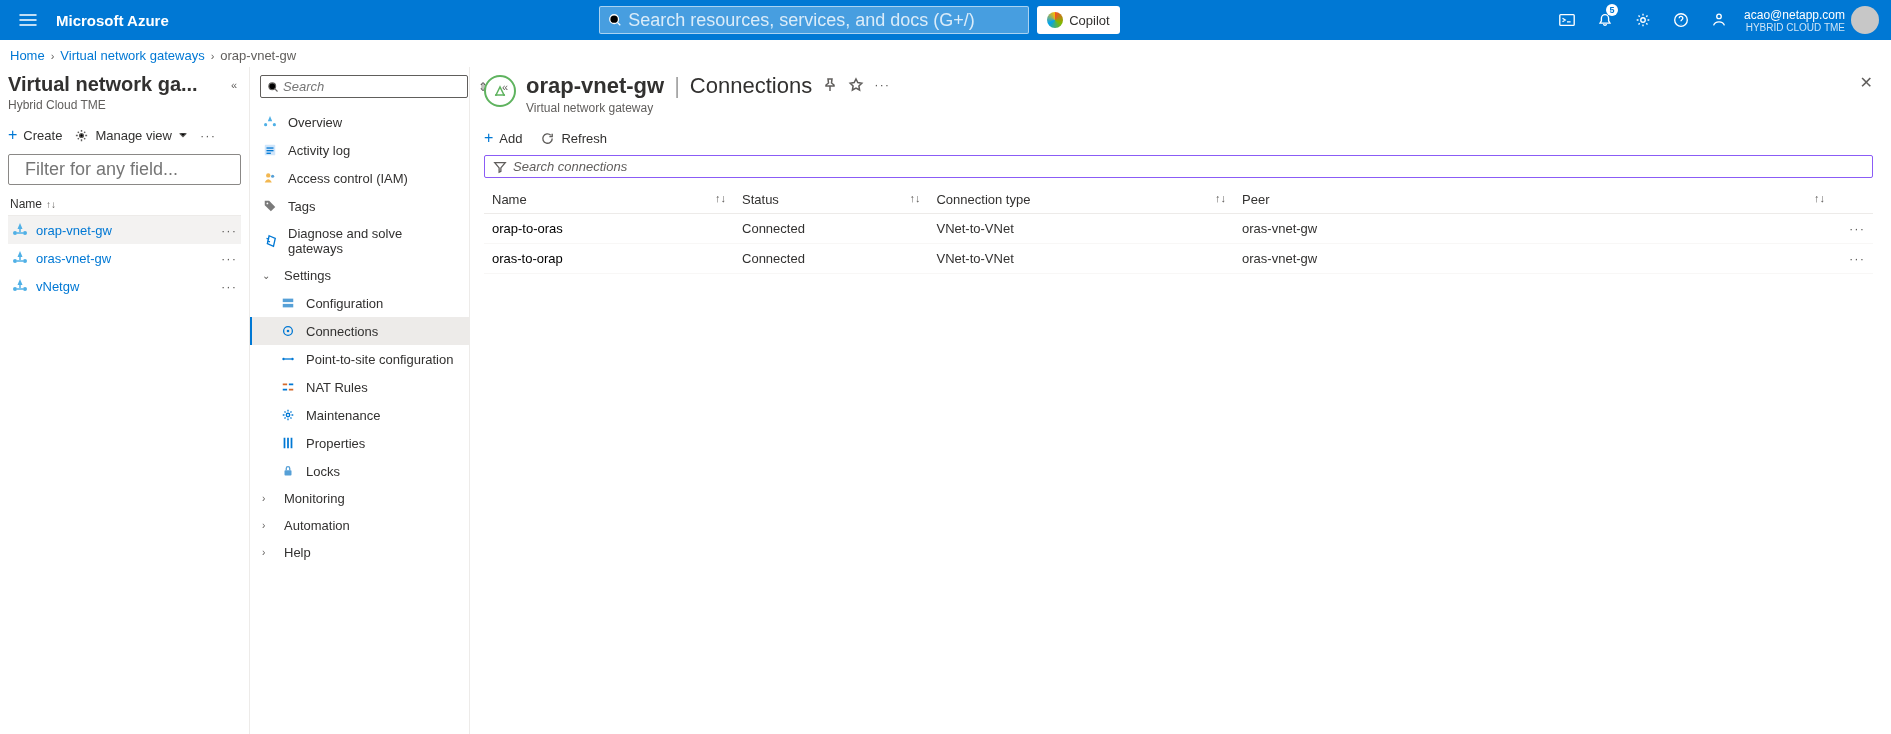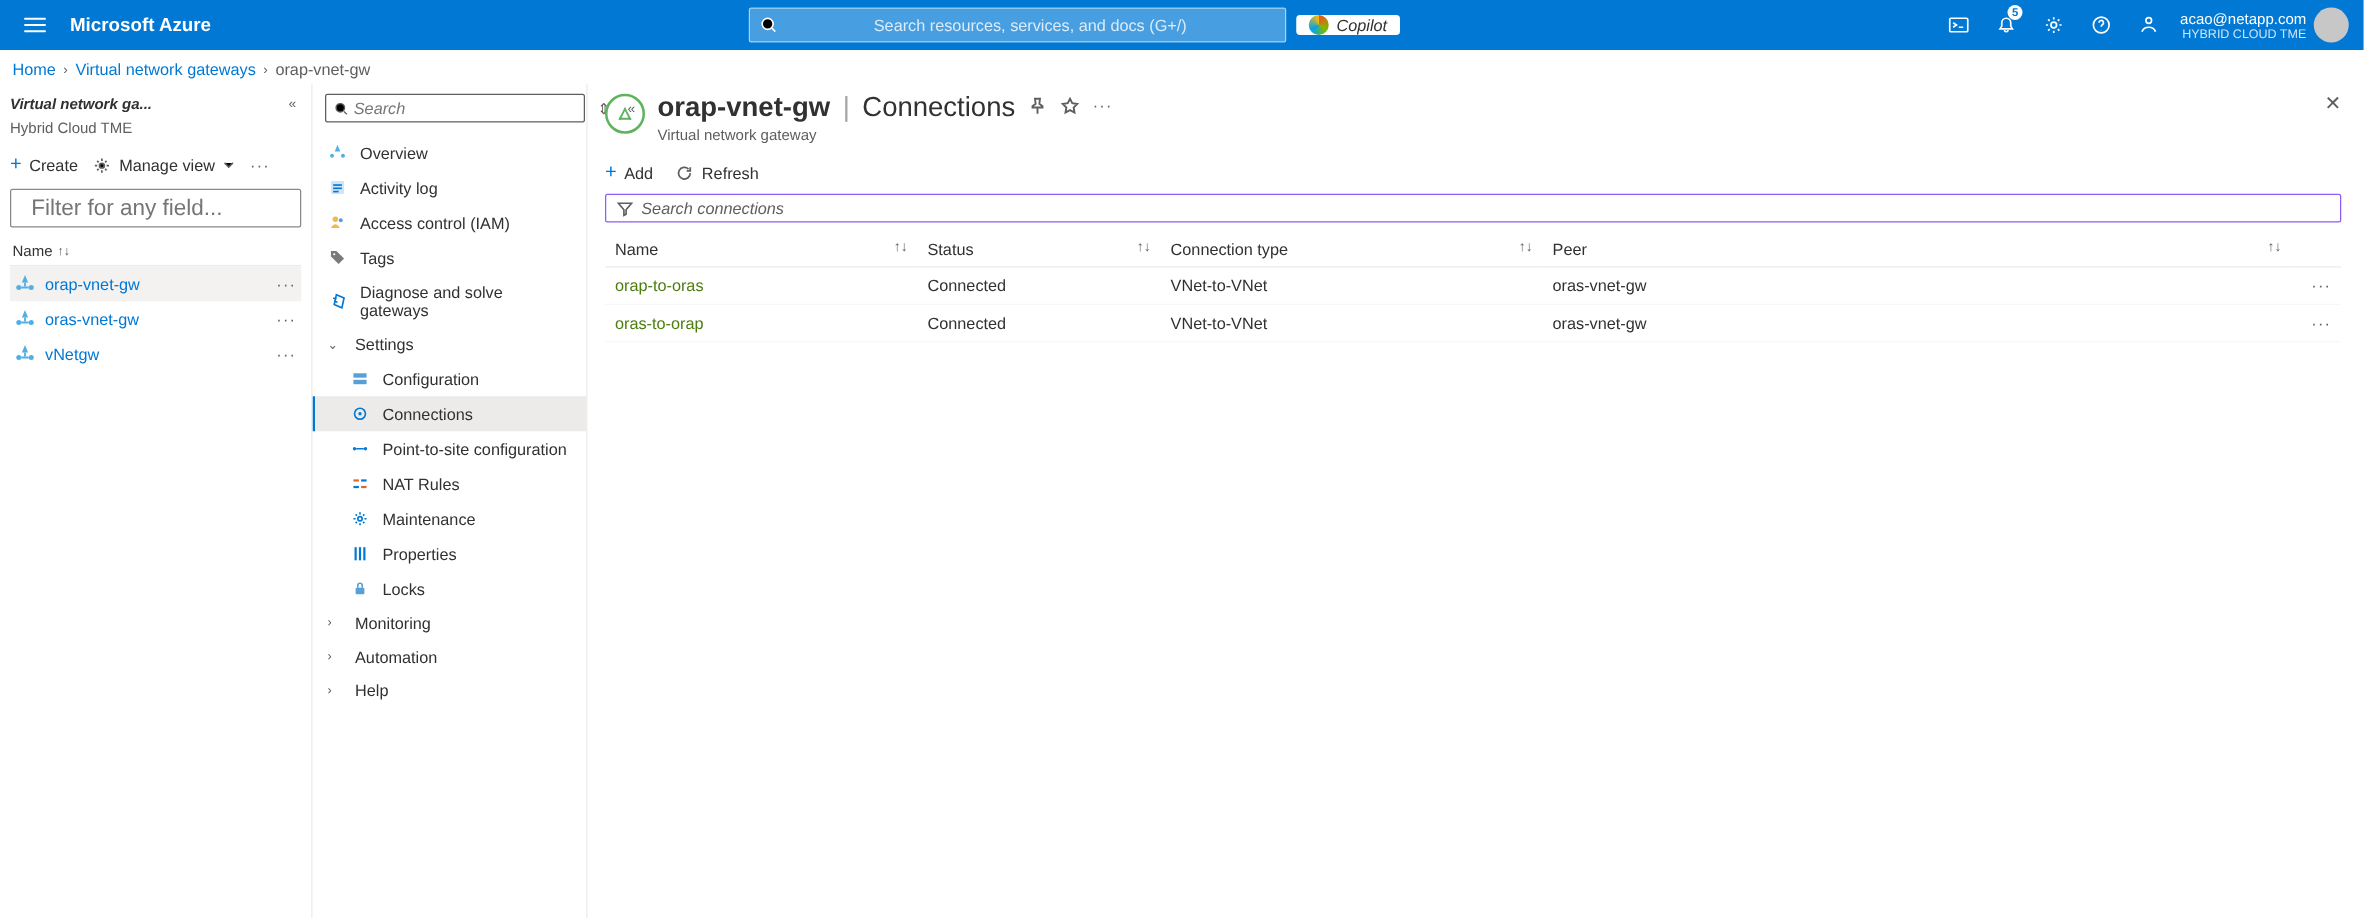--- a/index.html
+++ b/index.html
@@ -5,23 +5,23 @@
 * { margin: 0; padding: 0; box-sizing: border-box; font-family: "Segoe UI", Arial, sans-serif; }
 body { background: #fff; color: #323130; font-size: 13px; overflow: hidden; }
 
 
 .top-header { background: #0078d4; height: 40px; display: flex; align-items: center; padding: 12px 8px; color: #fff; }
 .hamburger { width: 20px; height: 20px; margin: 0 10px; cursor: pointer; }
 .hamburger svg { stroke: #fff; }
 .brand { font-size: 15px; font-weight: 600; margin-left: 8px; }
 .search-box { flex: 0 0 430px; margin-left: auto; margin-right: 8px; background: #479ee0; border: 1px solid #fff8; border-radius: 2px; height: 28px; display: flex; align-items: center; padding: 0 8px; }
 .search-box svg { width: 14px; height: 14px; stroke: #fff; margin-right: 6px; }
-.search-box input { background: transparent; border: none; color: #000000; flex: 1; outline: none; font-size: 13px; text-align: center; }
+.search-box input { background: transparent; border: none; color: #000000; flex: 1; outline: none; font-size: 18px; }
 .search-box input::placeholder { color: #fffc; }
-.copilot { background: #fff; color: #323130; border-radius: 3px; height: 16px; padding: 0 10px; display: flex; align-items: center; font-size: 13px; margin-right: auto; cursor: pointer; font-style: italic; }
+.copilot { background: #fff; color: #323130; border-radius: 3px; height: 28px; padding: 0 10px; display: flex; align-items: center; font-size: 13px; margin-right: auto; cursor: pointer; }
 .copilot-icon { width: 16px; height: 16px; margin-right: 6px; border-radius: 50%; background: conic-gradient(#f25022,#7fba00,#00a4ef,#ffb900); }
 .header-icons { display: flex; align-items: center; gap: 4px; }
 .header-icon { width: 34px; height: 40px; display: flex; align-items: center; justify-content: center; cursor: pointer; position: relative; }
 .header-icon svg { width: 18px; height: 18px; stroke: #fff; fill: none; }
 .badge { position: absolute; top: 4px; right: 4px; background: #fff; color: #0078d4; border-radius: 8px; font-size: 9px; min-width: 12px; height: 12px; display: flex; align-items: center; justify-content: center; font-weight: 600; }
 .user-block { text-align: right; margin-left: 8px; margin-right: 6px; }
 .user-email { font-size: 12px; color: #fff; }
 .user-tenant { font-size: 10px; color: #fffc; }
 .avatar { width: 28px; height: 28px; border-radius: 50%; background: #c7c7c7; margin-right: 4px; }
 
@@ -30,21 +30,21 @@
 .breadcrumb a { color: #0078d4; text-decoration: none; cursor: pointer; }
 .breadcrumb .chev { color: #605e5c; font-size: 11px; }
 .breadcrumb .current { color: #605e5c; }
 
 
 .main { display: flex; height: calc(100vh - 64px); }
 
 
 .left-panel { width: 250px; border-right: 1px solid #edebe9; padding: 6px 8px; }
 .panel-title-row { display: flex; align-items: center; justify-content: space-between; }
-.panel-title { font-size: 12px; font-weight: 600; white-space: nowrap; overflow: hidden; text-overflow: ellipsis; font-style: italic; }
+.panel-title { font-size: 20px; font-weight: 600; white-space: nowrap; overflow: hidden; text-overflow: ellipsis; }
 .collapse-chev { color: #605e5c; cursor: pointer; font-size: 11px; padding: 4px; }
 .panel-subtitle { font-size: 12px; color: #605e5c; margin-top: 2px; margin-bottom: 14px; }
 .panel-toolbar { display: flex; align-items: center; gap: 12px; margin-bottom: 10px; }
 .tb-btn { display: flex; align-items: center; gap: 6px; cursor: pointer; color: #323130; font-size: 13px; }
 .tb-btn .plus { color: #0078d4; font-size: 16px; font-weight: 300; }
 .tb-btn svg { width: 15px; height: 15px; stroke: #605e5c; }
 .more-dots { cursor: pointer; color: #605e5c; letter-spacing: 1px; }
 .filter-input { width: 100%; border: 1px solid #8a8886; border-radius: 2px; padding: 4px 16px; font-size: 18px; margin-bottom: 8px; }
 .col-header { display: flex; align-items: center; gap: 4px; font-size: 12px; border-bottom: 1px solid #edebe9; padding: 4px 2px; }
 .sort-icon { font-size: 10px; color: #605e5c; }
@@ -85,21 +85,21 @@
 
 .search-conn { border: 1px solid #8b5cf6; border-radius: 2px; display: flex; align-items: center; padding: 3px 8px; width: 100%; }
 .search-conn svg { width: 14px; height: 14px; stroke: #605e5c; margin-right: 6px; }
 .search-conn input { border: none; outline: none; flex: 1; font-size: 13px; }
 .search-conn input::placeholder { font-style: italic; color: #605e5c; }
 
 .conn-table { margin-top: 8px; width: 100%; border-collapse: collapse; }
 .conn-table th { text-align: left; font-weight: 400; font-size: 13px; padding: 6px 8px; border-bottom: 1px solid #edebe9; position: relative; }
 .conn-table th .sort { float: right; color: #605e5c; font-size: 11px; }
 .conn-table td { padding: 7px 8px; border-bottom: 1px solid #f8f7f6; font-size: 13px; }
-.conn-table td.name { color: #4d7c0f; cursor: pointer; }
+.conn-table td.name { color: #000000; cursor: pointer; }
 .row-more { text-align: right; color: #605e5c; cursor: pointer; letter-spacing: 1px; }
 
 svg { stroke-width: 1.5; }
 </style>
 </head>
 <body>
 
 <div class="top-header">
   <div class="hamburger">
     <svg viewBox="0 0 20 20">

